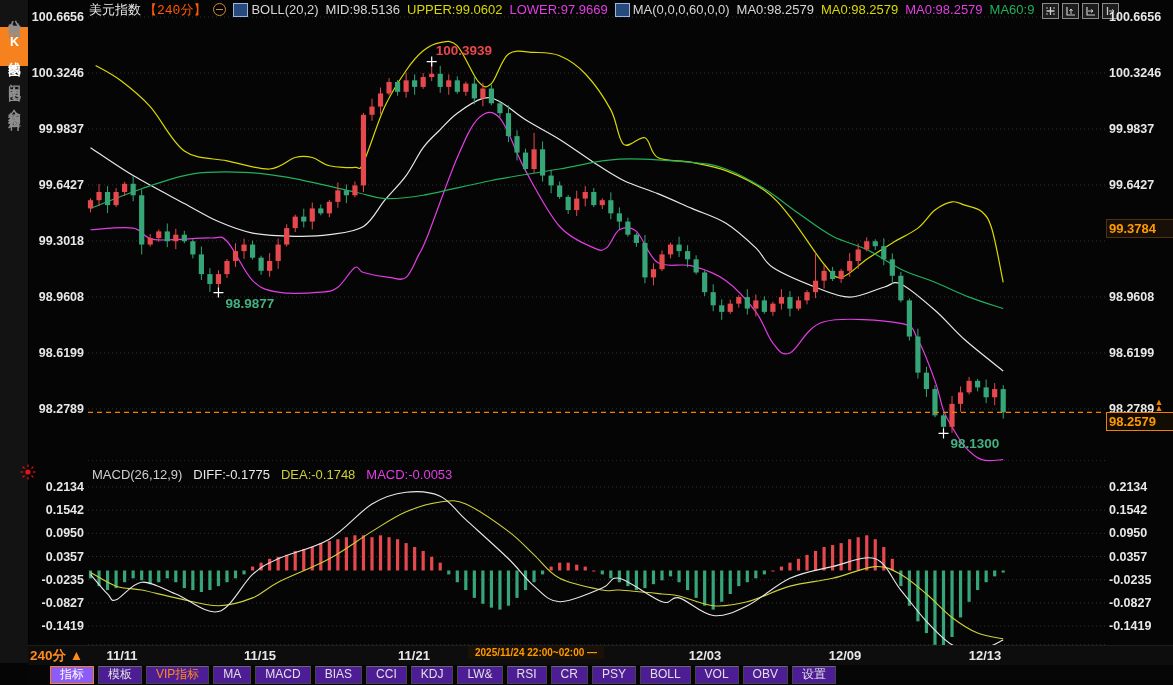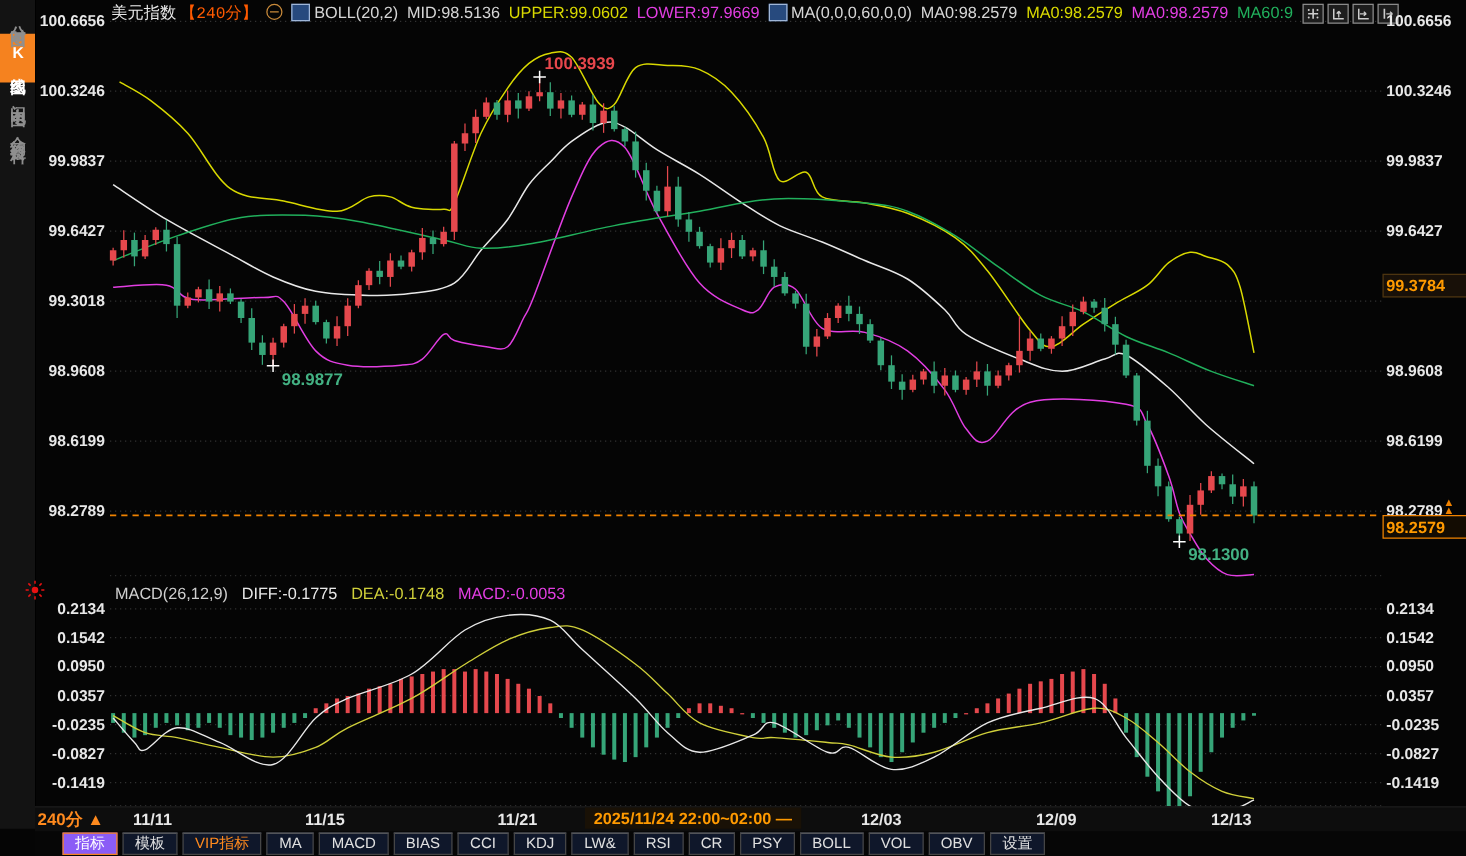--- a/index.html
+++ b/index.html
@@ -19,34 +19,34 @@
   #macd-hdr{position:absolute;left:92px;top:467px;display:flex;gap:11px;font-size:13px;white-space:nowrap;color:#cfcfcf;}
   
   #topicons{position:absolute;left:1042px;top:3px;display:flex;gap:3px;}
   .ticon{width:15px;height:14px;background:#1d1d1d;border:1px solid #8a8a8a;display:flex;align-items:center;justify-content:center;cursor:pointer;}
   
   .tick{position:absolute;font-size:12.5px;font-weight:bold;color:#e8e8e8;line-height:16px;}
   .tick.l{left:30px;width:54px;text-align:right;}
   .tick.r{left:1109px;width:60px;text-align:left;}
   .xlab{position:absolute;top:648px;width:60px;text-align:center;font-size:13px;font-weight:bold;color:#e8e8e8;}
   #xaxis-strip{position:absolute;left:28px;right:0;top:645px;height:20px;background:#0d0d0d;border-top:1px solid #1d1d1d;}
-  #ts-box{position:absolute;left:468px;top:646px;padding:1px 7px;background:#191106;color:#ff9a00;font-size:13px;font-weight:bold;white-space:nowrap;}
+  #ts-box{position:absolute;left:468px;top:646px;padding:1px 7px;background:#191106;color:#ff9a00;font-size:10px;font-weight:bold;white-space:nowrap;}
   
   .px-box{position:absolute;left:1106px;width:64px;font-size:13px;font-weight:bold;color:#ff9a00;padding:1px 2px;}
   #mark-box{top:219px;background:#181008;border:1px solid #4c3410;}
   #cur-box{top:412px;background:#130c02;border:1px solid #f08200;}
   #cur-arrow{position:absolute;left:1151px;top:399px;color:#f08200;font-size:9px;line-height:6px;text-align:center;width:16px;}
   
   .ann{position:absolute;font-size:13.5px;font-weight:bold;white-space:nowrap;}
   
   #wm{position:absolute;left:1036px;top:626px;font-size:36px;font-weight:bold;color:#dcdcdc;letter-spacing:2px;z-index:30;}
   
   #period{position:absolute;left:30px;top:647px;color:#ff8a1e;font-size:13.5px;font-weight:bold;}
   #toolbar{position:absolute;left:28px;top:665px;right:0;height:20px;background:#060606;display:flex;align-items:center;gap:4px;padding-left:22px;}
-  .tbtn{font-size:12px;color:#e0e0e0;background:#0f172a;border:1px solid #454545;border-top-color:#6a6a6a;
+  .tbtn{font-size:12px;color:#e0e0e0;background:#4c1d95;border:1px solid #454545;border-top-color:#6a6a6a;
         padding:1px 9px 2px;line-height:13px;cursor:pointer;white-space:nowrap;}
   .tbtn.sel{background:#8b5cf6;border-color:#f5821f;color:#fff;}
   .tbtn.vip{color:#ff8a1e;}
   #burst{position:absolute;left:20px;top:464px;}
   svg{display:block;}
   #chart-svg{position:absolute;left:0;top:0;pointer-events:none;}
 </style>
 </head>
 <body>
 

